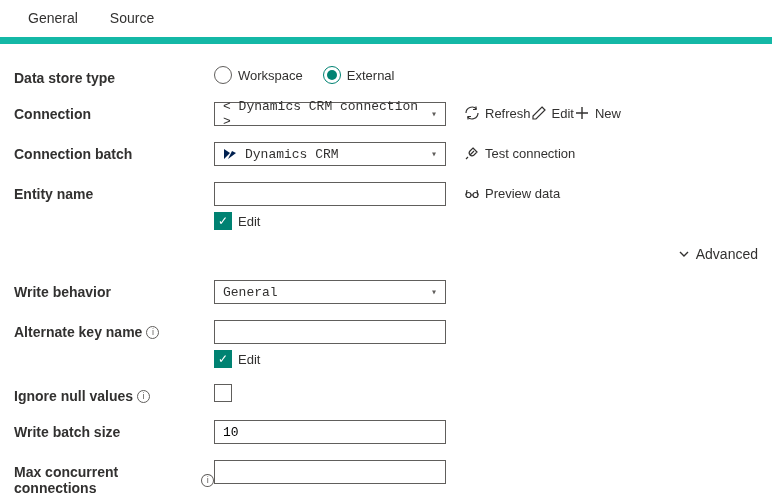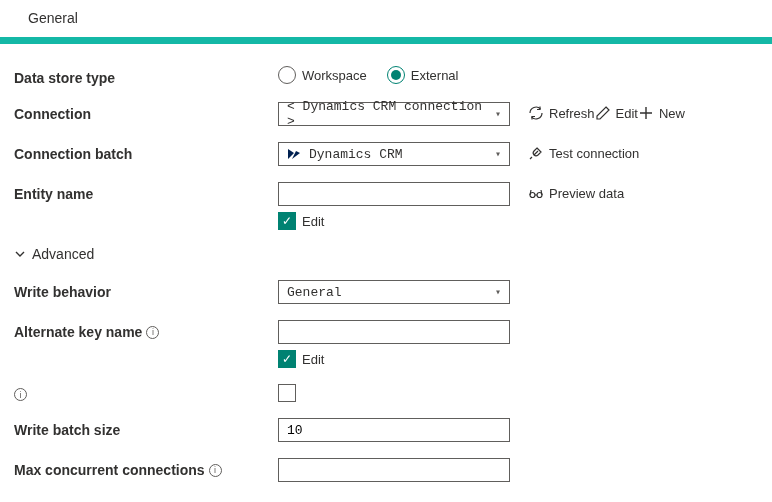--- a/index.html
+++ b/index.html
@@ -30,21 +30,21 @@
   }
   .form {
     padding: 22px 14px 10px 14px;
   }
   .row {
     display: flex;
     align-items: flex-start;
     margin-bottom: 16px;
   }
   .label-col {
-    width: 264px;
+    width: 200px;
     display: flex;
     align-items: center;
     font-size: 14px;
     font-weight: 600;
     padding-top: 4px;
     gap: 4px;
   }
   .control-col {
     width: 232px;
     display: flex;
@@ -144,20 +144,21 @@
     font-size: 13px;
     color: #323130;
   }
   .section-header {
     display: flex;
     align-items: center;
     gap: 6px;
     font-size: 14px;
     cursor: pointer;
     margin: 6px 0 18px 0;
+    justify-content: flex-end;
   }
   .info-icon {
     width: 13px;
     height: 13px;
     border: 1px solid #605e5c;
     border-radius: 50%;
     display: inline-flex;
     align-items: center;
     justify-content: center;
     font-size: 9px;
@@ -171,20 +172,21 @@
   }
   input.input {
     outline: none;
   }
 </style>
 </head>
 <body>
 
 <div class="tabs">
   <div class="tab">General</div>
+  <div class="tab">Source</div>
 </div>
 
 <div class="form">
 
   <div class="row">
     <div class="label-col">Data store type</div>
     <div class="radio-group">
       <div class="radio">
         <span class="radio-circle"></span>
         <span>Workspace</span>
@@ -303,20 +305,21 @@
         <div class="checkbox checked">
             <span class="checkmark">✓</span>
           </div>
         <span>Edit</span>
       </div>
     </div>
   </div>
 
   <div class="row">
     <div class="label-col">
+      <span>Ignore null values</span>
       <span class="info-icon">i</span>
     </div>
     <div class="control-col">
       <div class="checkbox"></div>
     </div>
   </div>
 
   <div class="row">
     <div class="label-col">Write batch size</div>
     <div class="control-col">

